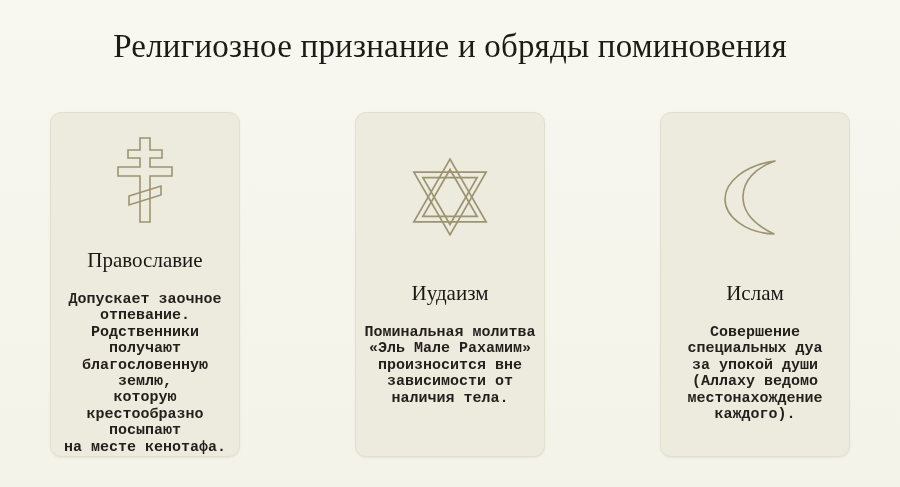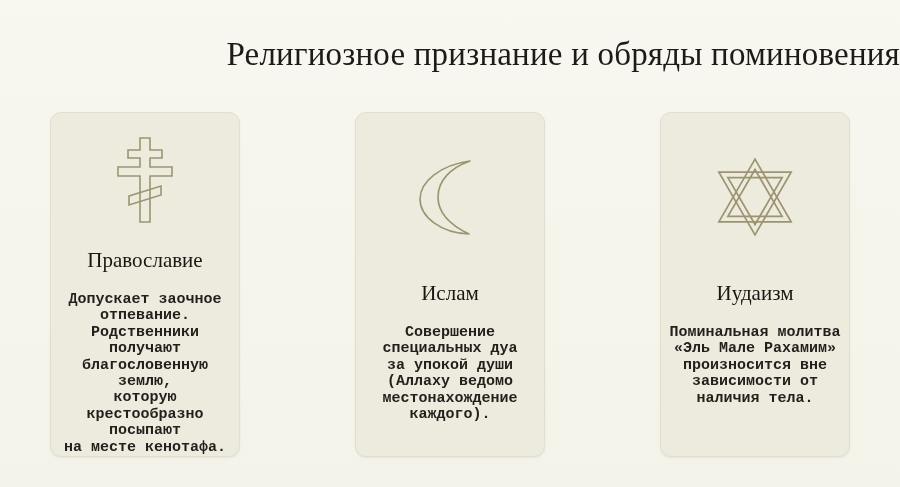--- a/index.html
+++ b/index.html
@@ -16,22 +16,22 @@
   }
   .page {
     position: absolute;
     inset: 0;
     background: linear-gradient(180deg, #f8f7f0 0%, #f6f5ec 55%, #f4f3e9 100%);
   }
   .page-title {
     position: absolute;
     left: 0;
     right: 0;
-    top: 34px;
-    text-align: right;
+    top: 26px;
+    text-align: center;
     font-family: "Liberation Serif", "DejaVu Serif", serif;
     font-size: 33px;
     line-height: 40px;
     letter-spacing: 0.2px;
     color: #1c1b18;
     font-weight: 400;
     white-space: nowrap;
   }
   .cards {
     position: absolute;
@@ -114,47 +114,47 @@
 отпевание. Родственники
 получают
 благословенную землю,
 которую
 крестообразно посыпают
 на месте кенотафа.</div>
     </div>
 
 
     <div class="card">
-      <div class="card-icon islam">
-        <svg width="76" height="84" viewBox="0 0 76 84" fill="none" stroke="#9c9470" stroke-width="1.6" stroke-linejoin="round">
-          <path d="M58 6 C28 10 8 27 8 44 C8 62 29 78 57 79
-                   C38 70 26 58 26 42 C26 26 38 13 58 6 Z"></path>
-        </svg>
-      </div>
-      <div class="card-title">Ислам</div>
-      <div class="card-body">Совершение
-специальных дуа
-за упокой души
-(Аллаху ведомо
-местонахождение
-каждого).</div>
-    </div>
-
-    <div class="card">
       <div class="card-icon judaism">
         <svg width="86" height="86" viewBox="0 0 100 100" fill="none" stroke="#9c9470" stroke-width="2" stroke-linejoin="miter">
 
           <path d="M50 6 L92 79 L8 79 Z"></path>
           <path d="M50 18 L81.5 72.5 L18.5 72.5 Z"></path>
           <path d="M50 94 L8 21 L92 21 Z"></path>
           <path d="M50 82 L18.5 27.5 L81.5 27.5 Z"></path>
         </svg>
       </div>
       <div class="card-title">Иудаизм</div>
       <div class="card-body">Поминальная молитва
 «Эль Мале Рахамим»
 произносится вне
 зависимости от
 наличия тела.</div>
     </div>
 
+    <div class="card">
+      <div class="card-icon islam">
+        <svg width="76" height="84" viewBox="0 0 76 84" fill="none" stroke="#9c9470" stroke-width="1.6" stroke-linejoin="round">
+          <path d="M58 6 C28 10 8 27 8 44 C8 62 29 78 57 79
+                   C38 70 26 58 26 42 C26 26 38 13 58 6 Z"></path>
+        </svg>
+      </div>
+      <div class="card-title">Ислам</div>
+      <div class="card-body">Совершение
+специальных дуа
+за упокой души
+(Аллаху ведомо
+местонахождение
+каждого).</div>
+    </div>
+
   </div>
 </div>
 
 </body></html>

